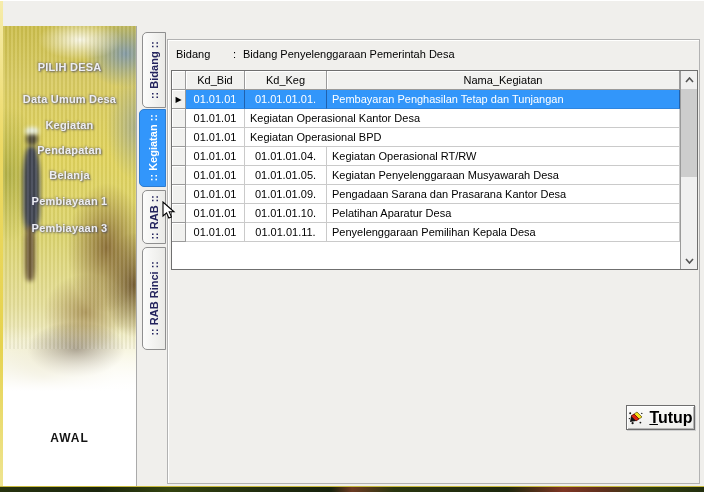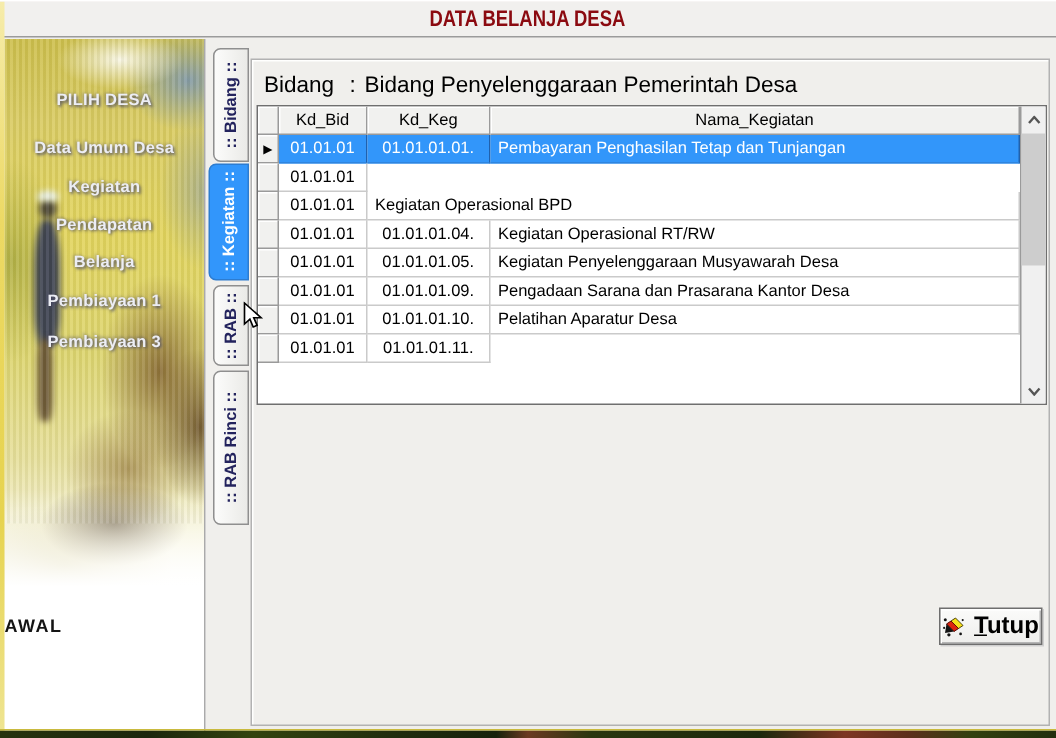--- a/index.html
+++ b/index.html
@@ -58,23 +58,23 @@
   .farmer-hat  { left: 22px; top: 101px; width: 14px; height: 7px; background:#e9f0e6; border-radius: 50% 50% 20% 20%; }
   .farmer-legs { left: 22px; top: 200px; width: 10px; height: 55px; background:#6a5636; border-radius: 30%; }
 
   .side-menu-item {
     position: absolute; left: 0; width: 100%; text-align: center;
     color: #ecedf4; font-size: 11px; font-weight: bold;
     text-shadow: 1px 1px 2px rgba(70,70,100,0.85), -1px -1px 2px rgba(70,70,100,0.35);
     cursor: pointer; z-index: 3; letter-spacing: 0.2px;
   }
   .side-home {
-    position: absolute; left: 0; width: 100%; text-align: left;
+    position: absolute; left: 0; width: 100%; text-align: center;
     color: #141414; font-size: 12px; font-weight: bold; letter-spacing: 1px;
-    text-shadow: 1px 1px 1px rgba(255,255,255,0.9); cursor: pointer; z-index: 3;
+    text-shadow: 1px 1px 1px rgba(255,255,255,0.9); cursor: pointer; z-index: 3; margin-top: 21px;
   }
 
   
   .tabstrip { position: absolute; left: 138px; top: 25px; width: 30px; height: 462px; }
   .vtab {
     position: absolute; left: 4px; width: 24px;
     background: linear-gradient(90deg, #fcfcfb, #eaeae7);
     border: 1px solid #8f8f8f; border-radius: 5px 0 0 5px;
     display: flex; align-items: center; justify-content: center;
     color: #23235d; font-size: 11px; font-weight: bold; cursor: pointer;
@@ -84,21 +84,21 @@
     left: 1px; width: 27px;
     background: #3296fb; color: #ffffff; border-color: #2d7cd0;
   }
 
   
   .main-panel {
     position: absolute; left: 167px; top: 38px; width: 533px; height: 445px;
     background: #f0efec; border: 1px solid #b2b2b2;
     box-shadow: inset 1px 1px 0 rgba(255,255,255,0.95);
   }
-  .bidang-row { position: absolute; left: 8px; top: 8px; font-size: 15px; color: #000; display: flex; }
+  .bidang-row { position: absolute; left: 8px; top: 8px; font-size: 11px; color: #000; display: flex; }
   .bidang-label { width: 57px; }
   .bidang-sep { width: 10px; }
 
   
   .grid {
     position: absolute; left: 3px; top: 30px; width: 527px; height: 200px;
     background: #fff; border: 1px solid #6f6f6f; display: flex;
   }
   .grid-main { flex: 1; display: flex; flex-direction: column; overflow: hidden; }
   .grid-header { display: flex; height: 19px; flex: none; }
@@ -163,23 +163,20 @@
   }
 
   
   .mouse-cursor { position: absolute; left: 162px; top: 200px; z-index: 9; pointer-events: none; }
 </style>
 </head>
 <body>
 
 <div class="window">
 
-  <div class="titlebar">
-    <span class="app-title">DATA BELANJA DESA</span>
-  </div>
 
   <div class="left-strip"></div>
 
   <div class="sidebar">
     <div class="farmer farmer-body"></div>
     <div class="farmer farmer-head"></div>
     <div class="farmer farmer-hat"></div>
     <div class="farmer farmer-legs"></div>
     <div class="texture"></div>
 
@@ -229,20 +226,21 @@
         <div class="grid-row grid-row--selected">
           <div class="ind-cell">▶</div>
           <div class="dcell center col-bid">01.01.01</div>
           <div class="dcell center col-keg">01.01.01.01.</div>
           <div class="dcell left col-nama">Pembayaran Penghasilan Tetap dan Tunjangan</div>
         </div>
 
         <div class="grid-row">
           <div class="ind-cell"></div>
           <div class="dcell center col-bid">01.01.01</div>
+          <div class="dcell left col-nama">Kegiatan Operasional Kantor Desa</div>
         </div>
 
         <div class="grid-row">
           <div class="ind-cell"></div>
           <div class="dcell center col-bid">01.01.01</div>
           <div class="dcell left col-nama">Kegiatan Operasional BPD</div>
         </div>
 
         <div class="grid-row">
           <div class="ind-cell"></div>
@@ -269,20 +267,21 @@
           <div class="ind-cell"></div>
           <div class="dcell center col-bid">01.01.01</div>
           <div class="dcell center col-keg">01.01.01.10.</div>
           <div class="dcell left col-nama">Pelatihan Aparatur Desa</div>
         </div>
 
         <div class="grid-row">
           <div class="ind-cell"></div>
           <div class="dcell center col-bid">01.01.01</div>
           <div class="dcell center col-keg">01.01.01.11.</div>
+          <div class="dcell left col-nama">Penyelenggaraan Pemilihan Kepala Desa</div>
         </div>
 
       </div>
 
       <div class="vscroll">
         <div class="sb-btn">
           <svg width="9" height="6" viewBox="0 0 9 6">
               <polyline points="1,5 4.5,1 8,5" fill="none" stroke="#555" stroke-width="1.6"></polyline>
             </svg>
         </div>

